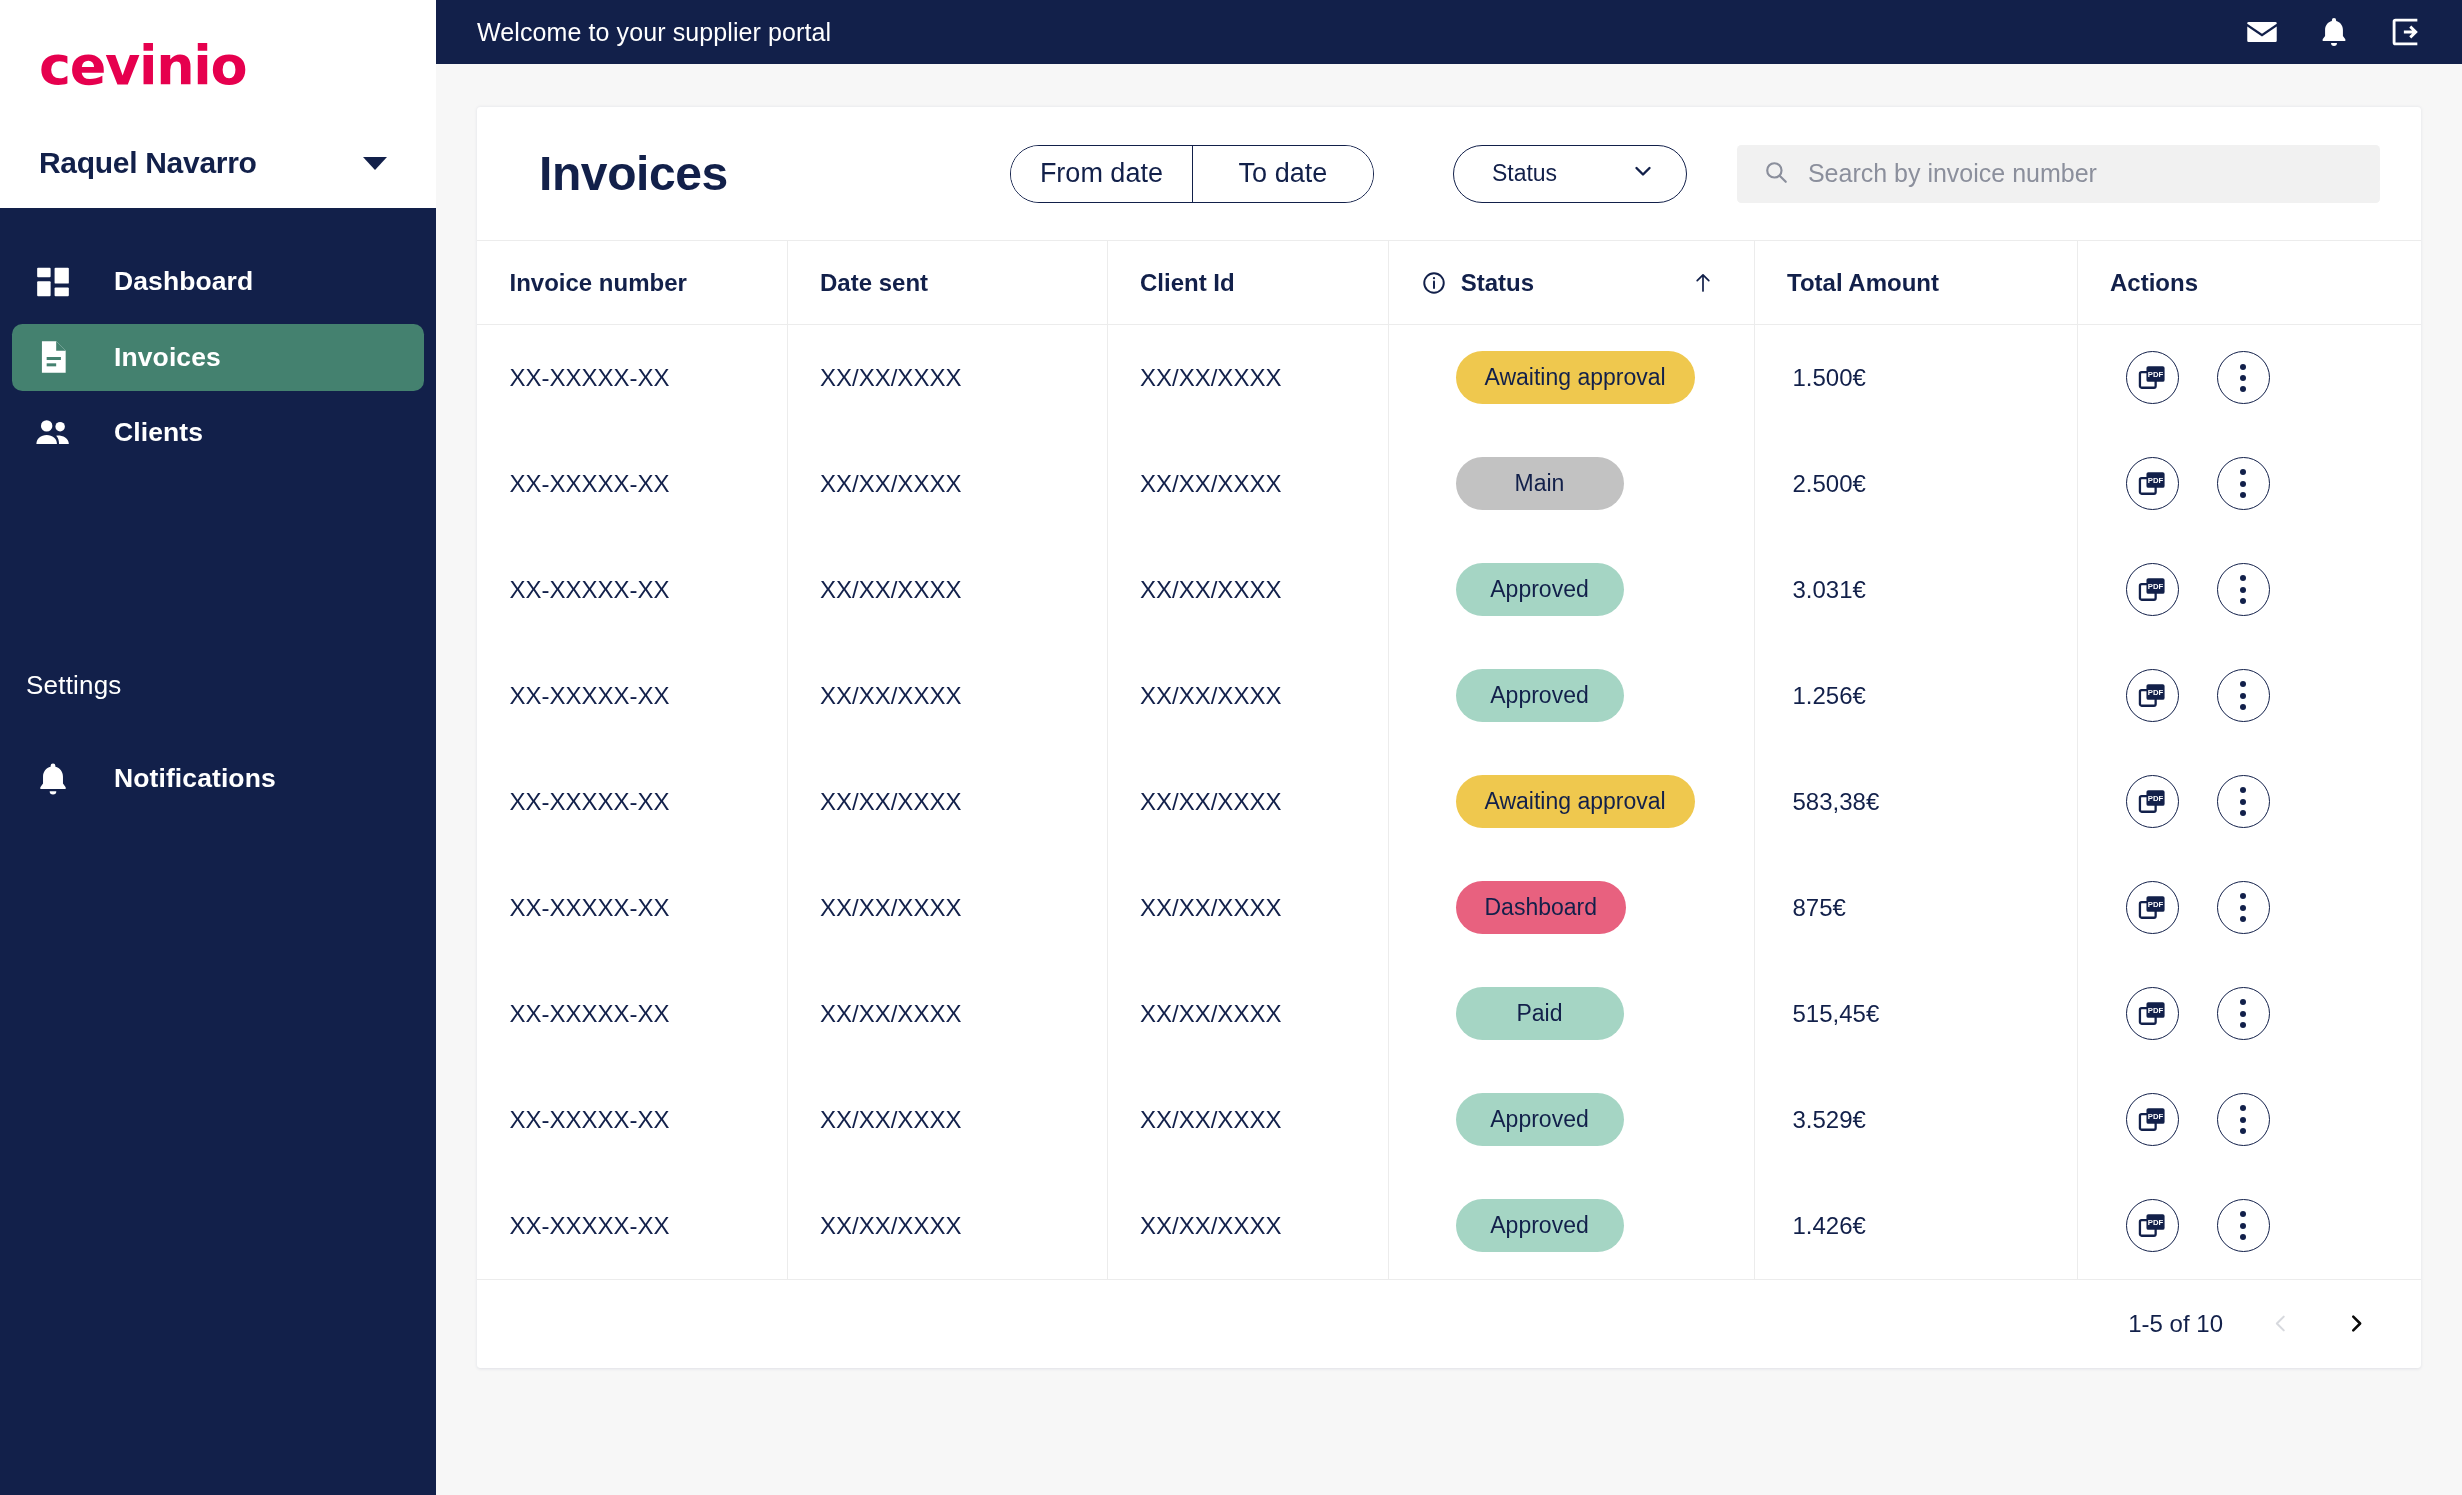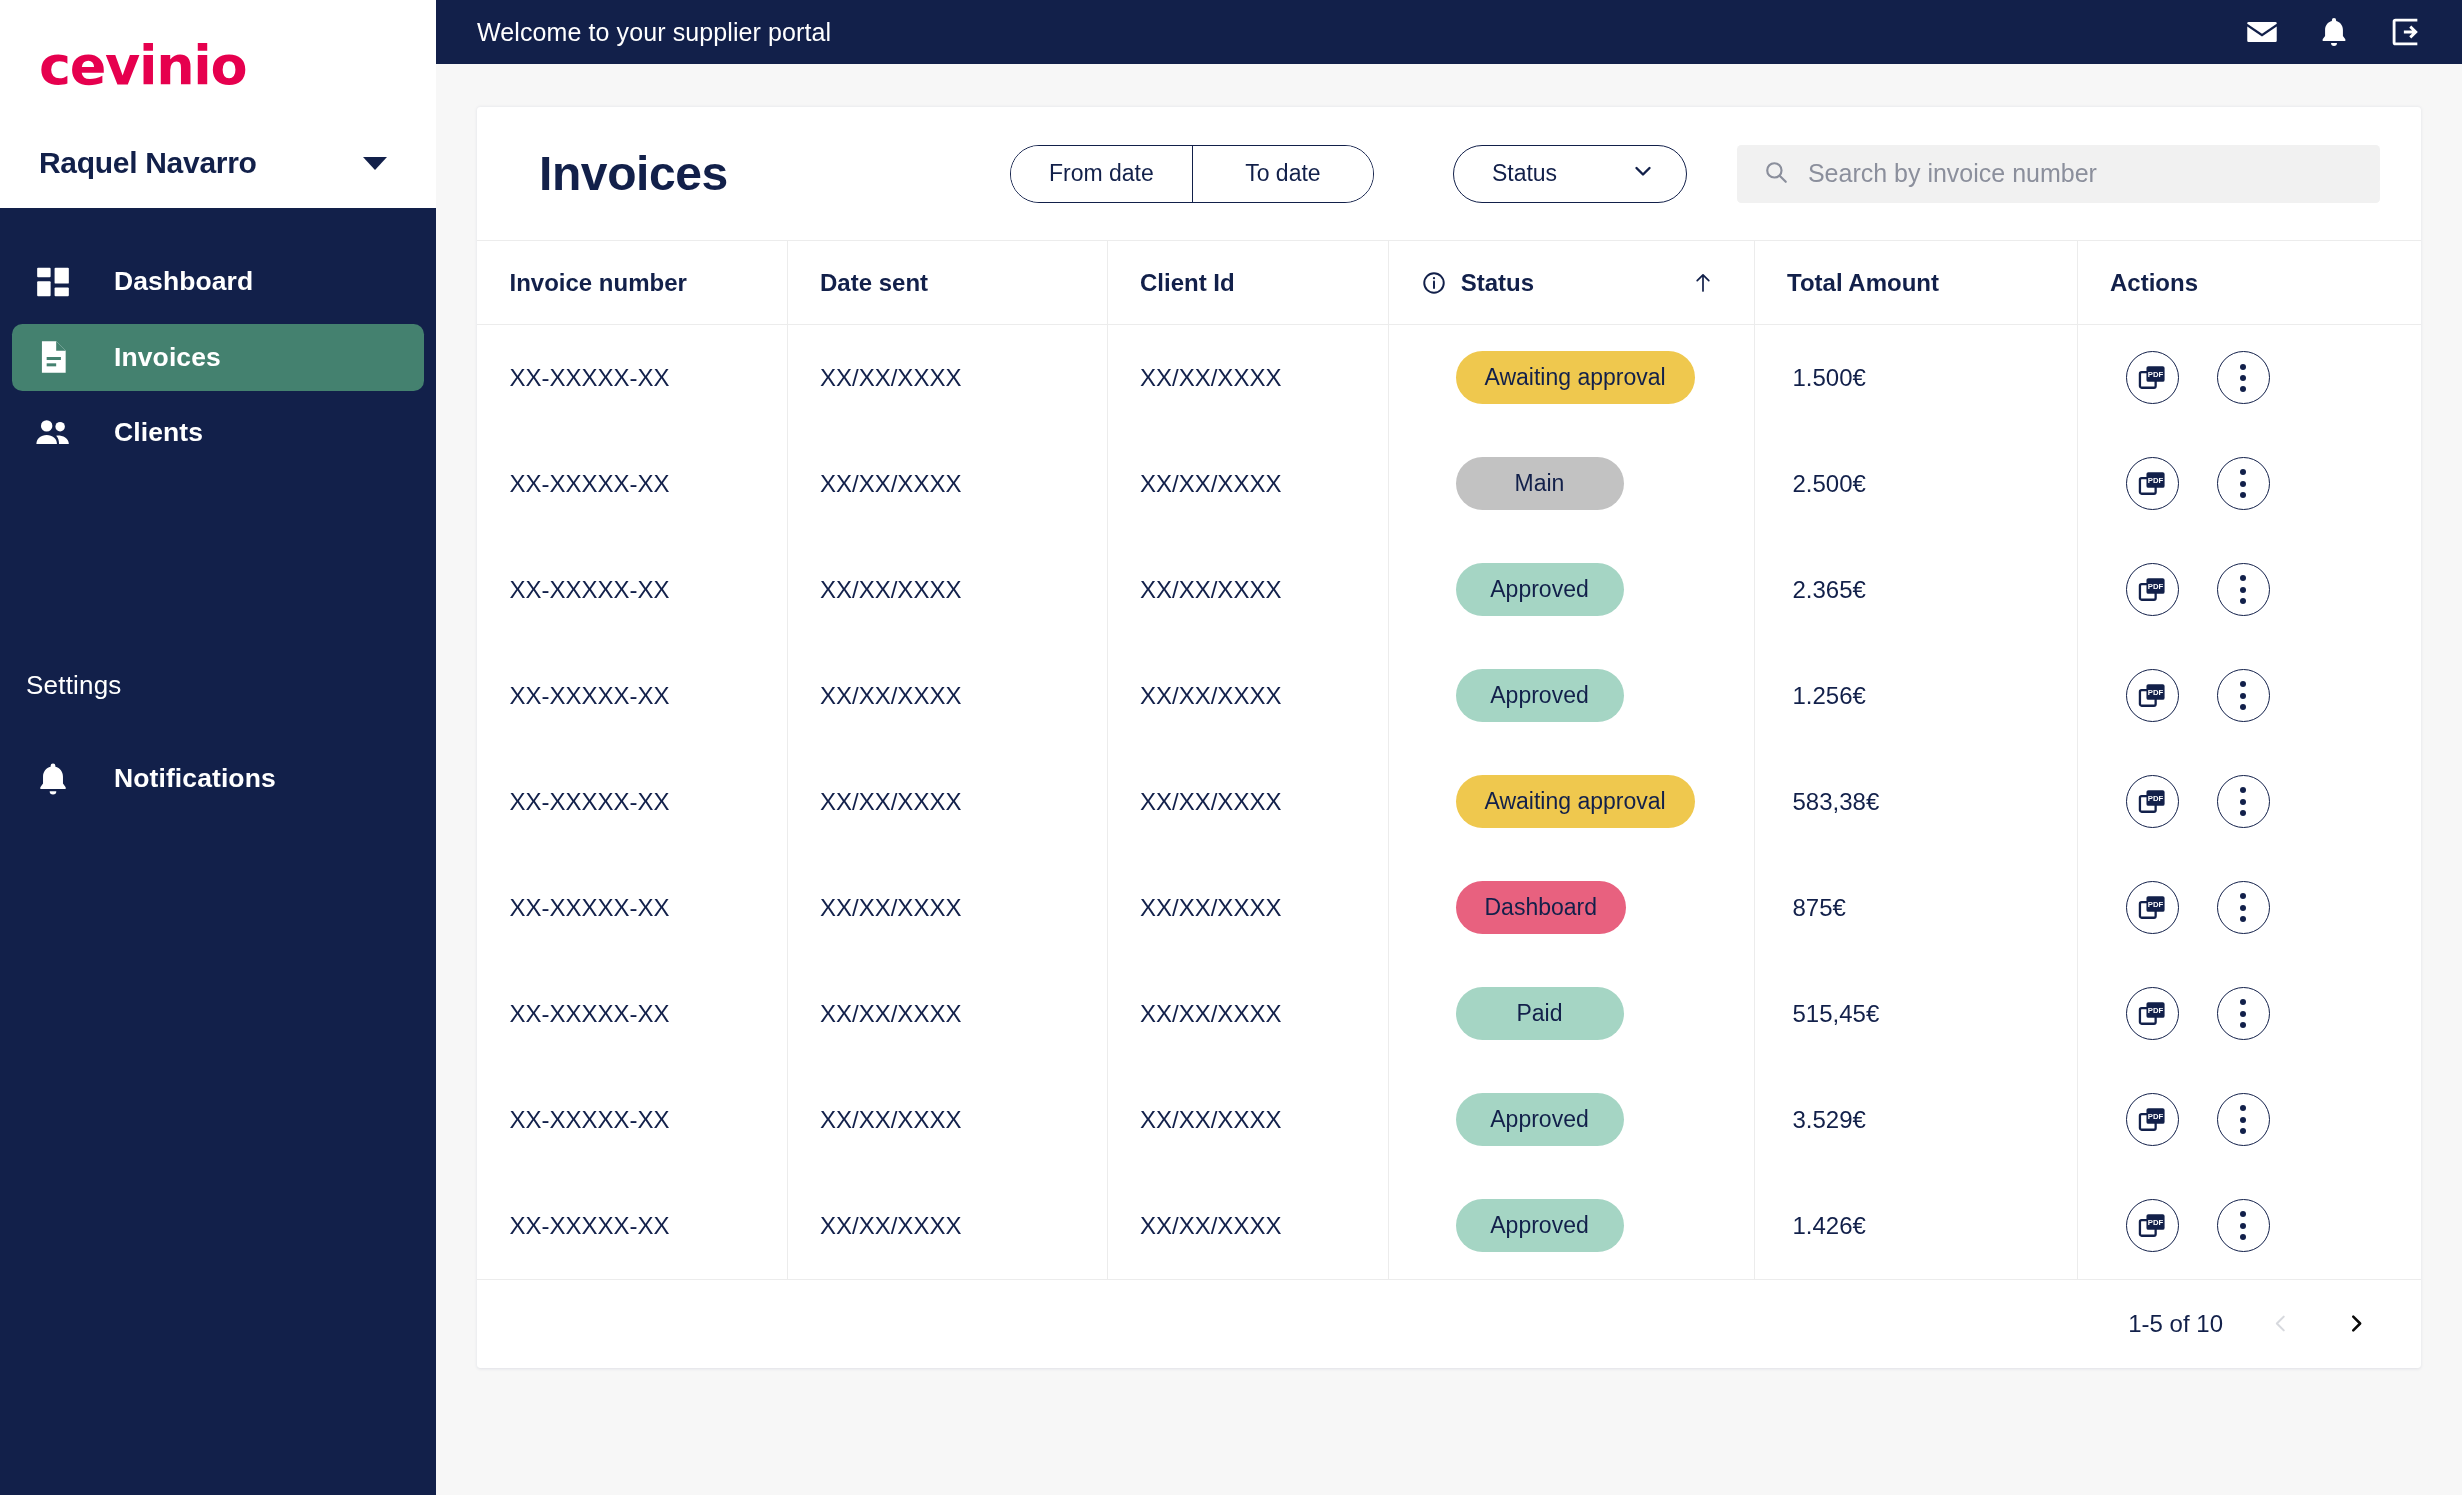--- a/index.html
+++ b/index.html
@@ -168,21 +168,21 @@
     border-radius: 34px;
     overflow: hidden;
     height: 58px;
     margin-left: 282px;
   }
   .date-btn {
     display: flex;
     align-items: center;
     justify-content: center;
     width: 181px;
-    font-size: 23px;
+    font-size: 27px;
     color: #12204a;
     background: #fff;
     cursor: pointer;
   }
   .date-btn + .date-btn { border-left: 1.7px solid #12204a; }
 
   .status-select {
     display: flex;
     align-items: center;
     justify-content: space-between;
@@ -523,21 +523,21 @@
                       </span>
                     </span>
                   </span>
                 </td>
               </tr>
               <tr>
                 <td>XX-XXXXX-XX</td>
                 <td class="col-sep">XX/XX/XXXX</td>
                 <td class="col-sep">XX/XX/XXXX</td>
                 <td class="col-sep status-cell"><span class="badge approved">Approved</span></td>
-                <td class="col-sep amount-cell">2.365€</td>
+                <td class="col-sep amount-cell">3.031€</td>
                 <td class="col-sep actions-cell">
                   <span class="actions-wrap">
                     <span class="icon-btn">
                       <svg width="29" height="29" viewBox="0 0 24 24" style="font-size:28px">
                         <rect x="1.6" y="7.5" width="13" height="13" rx="1.4" fill="none" stroke="#12204a" stroke-width="1.9"></rect>
                         <rect x="7" y="2.6" width="15" height="13" rx="1.6" fill="#12204a"></rect>
                         <text x="14.5" y="11.6" font-size="6.4" font-family="Liberation Sans, sans-serif" font-weight="bold" fill="#ffffff" text-anchor="middle">PDF</text>
                       </svg>
                     </span>
                     <span class="icon-btn">

